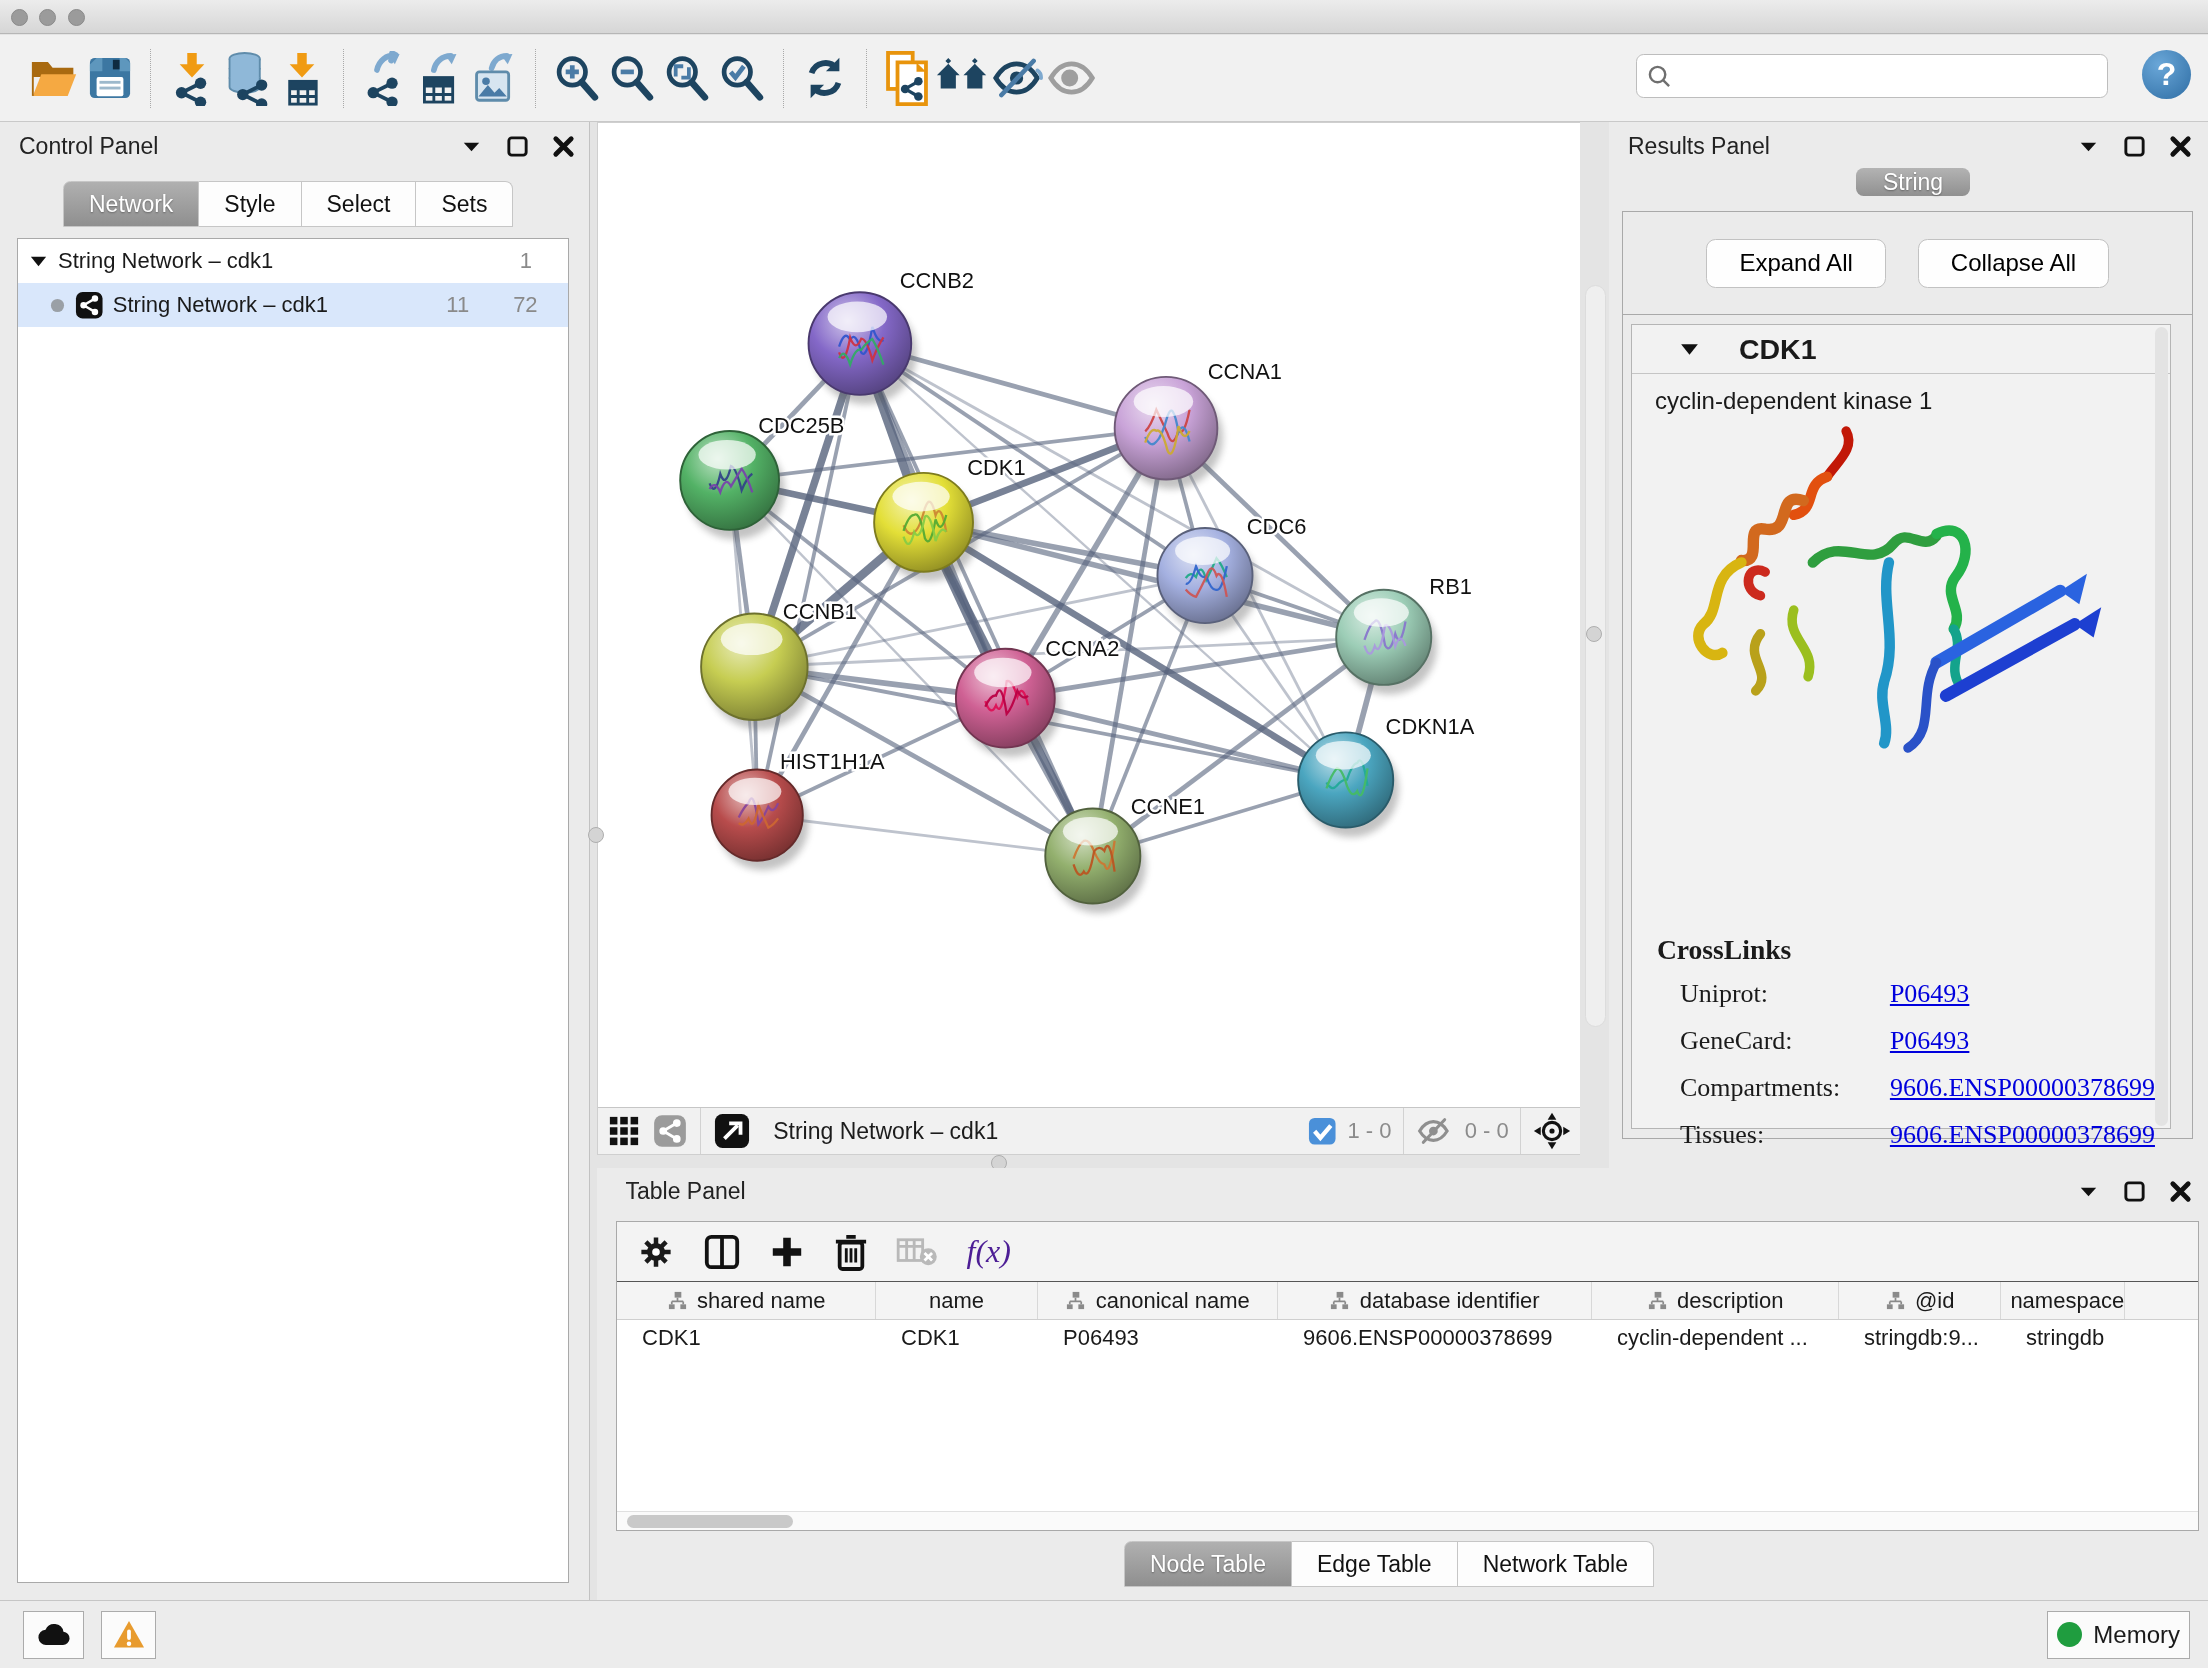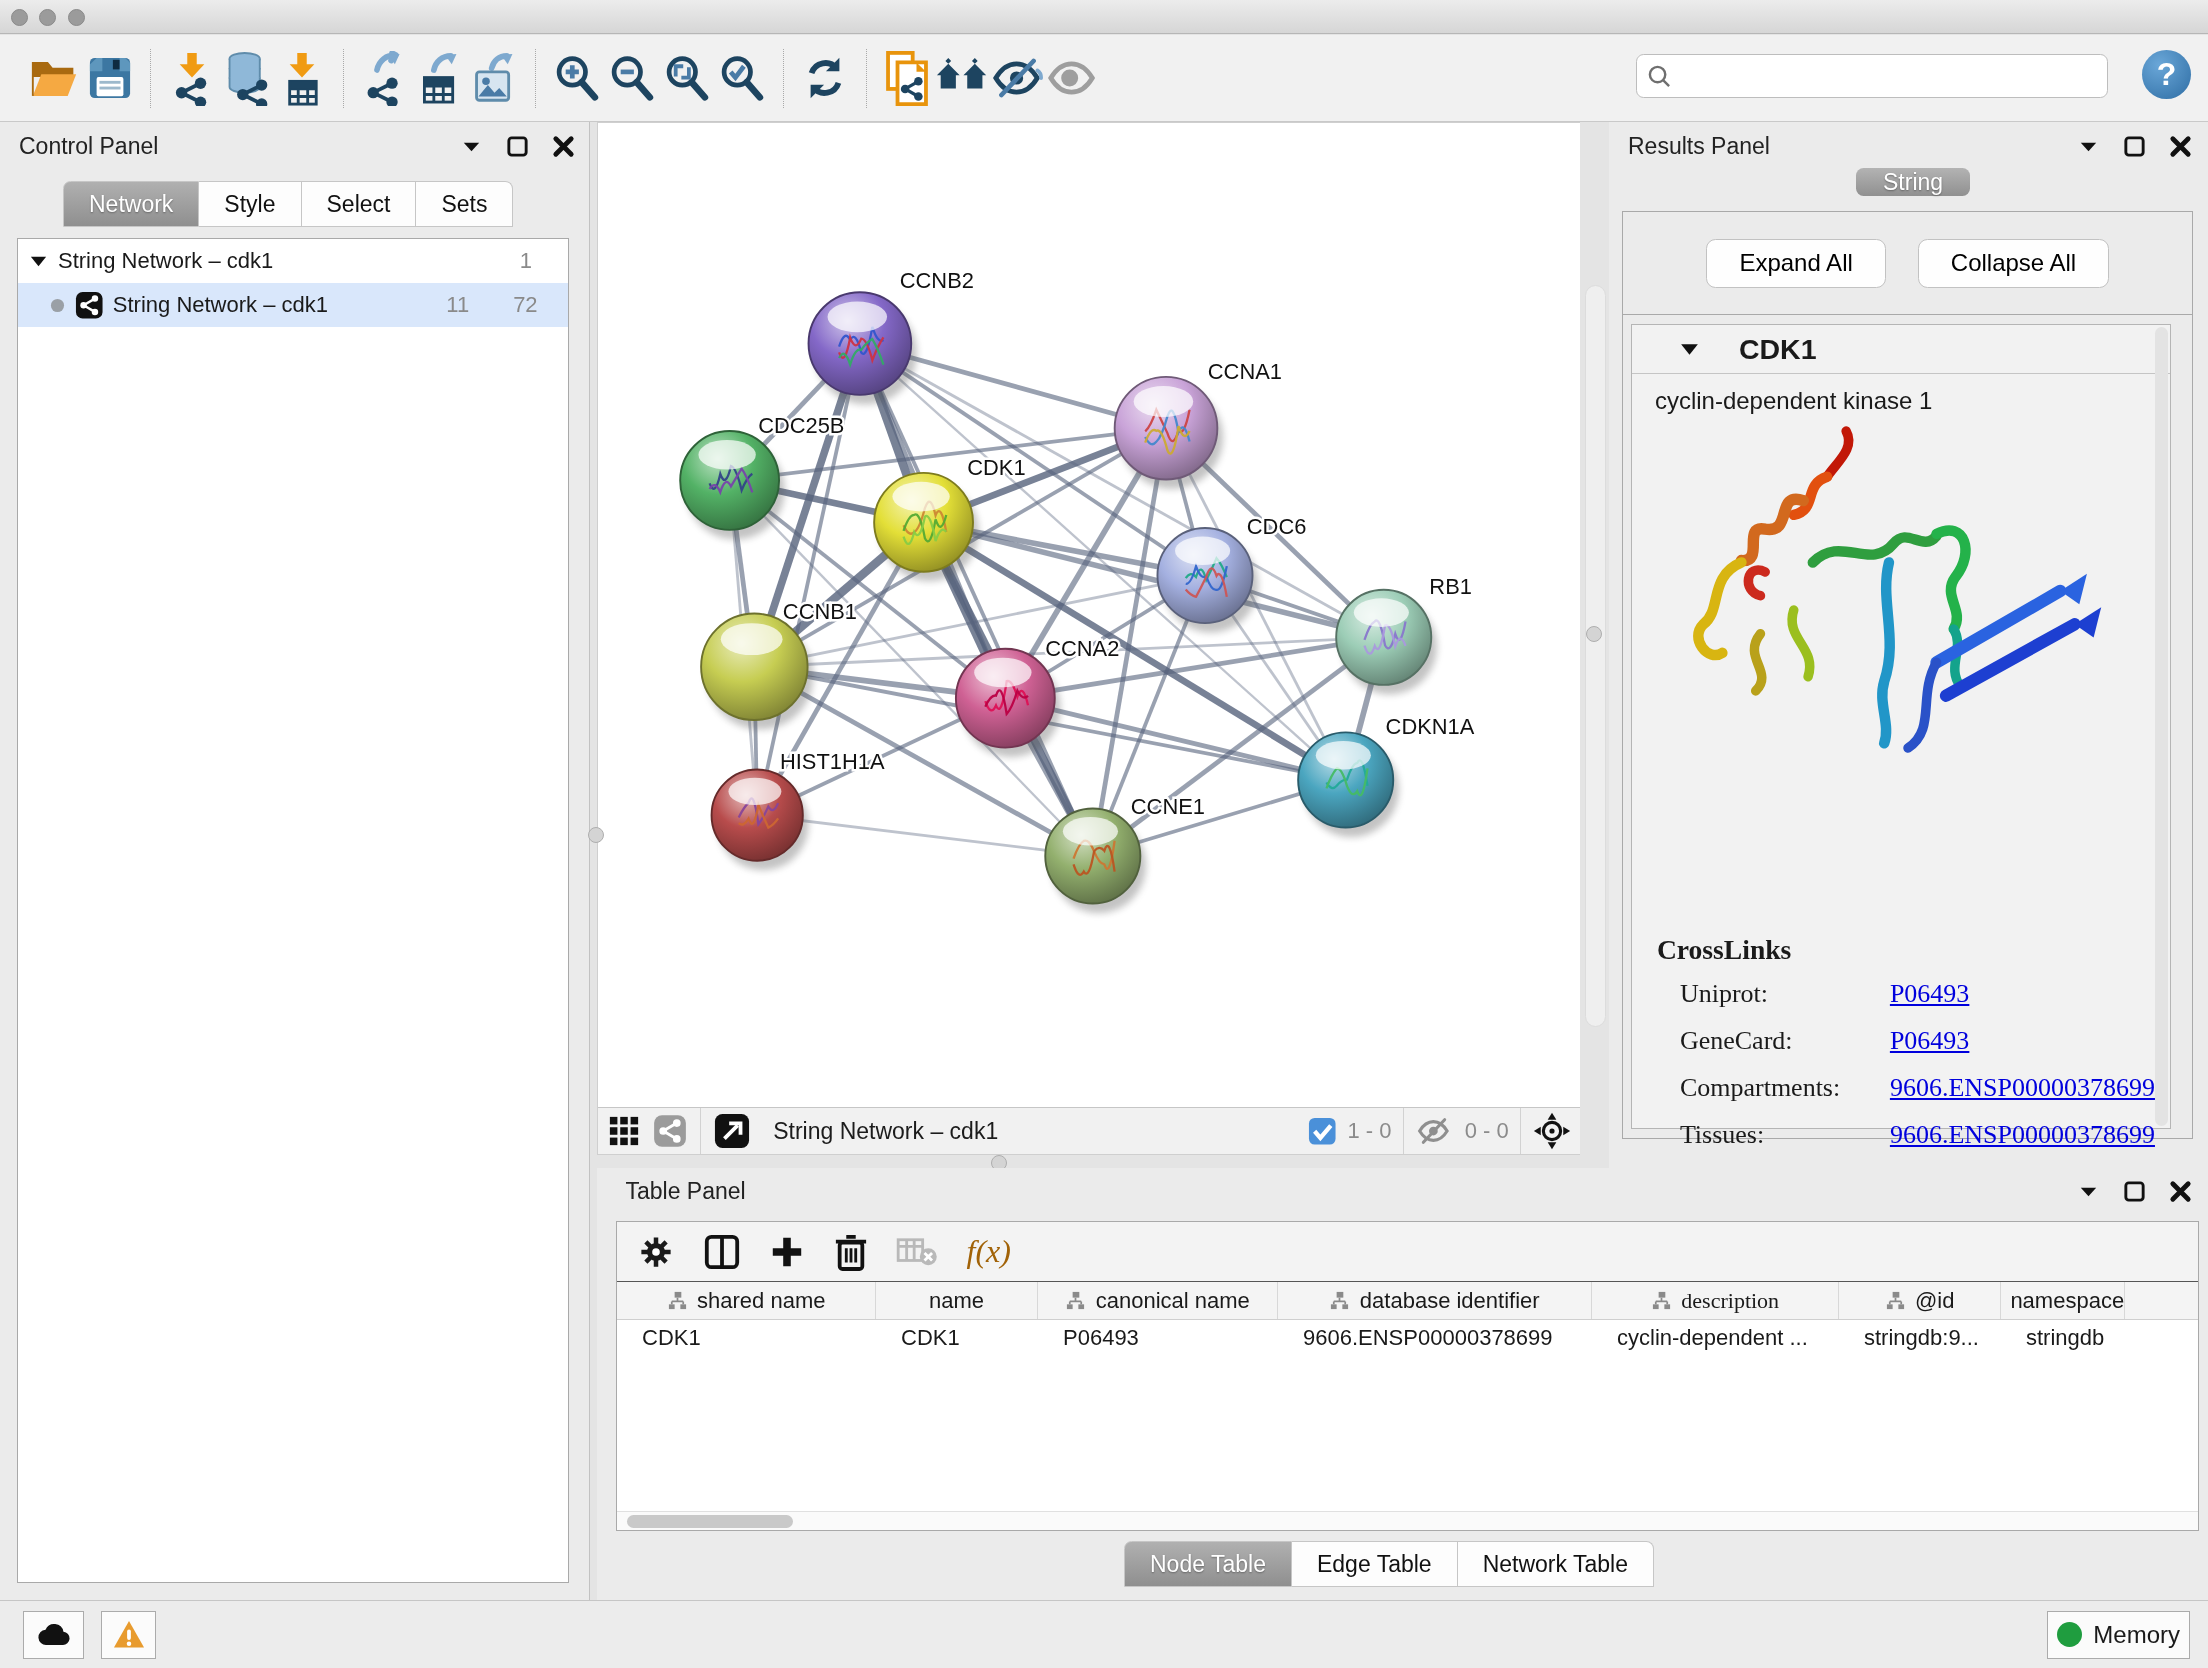--- a/index.html
+++ b/index.html
@@ -100,21 +100,21 @@
   #tp-toolbar { height:59px; background:#f3f3f3; display:flex; align-items:center; gap:28.5px; padding-left:21px; }
   #tp-grid { position:absolute; left:0; top:59px; right:0; bottom:19px; border-top:1.9px solid #555; overflow:hidden; }
   #tp-cols { display:flex; height:38px; background:#f4f4f4; border-bottom:1px solid #cfcfcf; }
   .th { display:flex; align-items:center; justify-content:center; gap:9.5px; font-size:22px;
     border-right:1px solid #d8d8d8; overflow:hidden; white-space:nowrap; flex:none; }
   #tp-row { display:flex; height:38px; background:#fff; }
   .td { font-size:22px; padding:4.8px 5.7px 0 25px; overflow:hidden; white-space:nowrap; flex:none; }
   #tp-hscroll { position:absolute; left:0; bottom:0; width:100%; height:19px; background:#fafafa; border-top:1px solid #e0e0e0; }
   #tp-thumb { position:absolute; left:9.5px; top:2.9px; width:166px; height:13.3px; background:#c9c9c9; border-radius:6.7px; }
   #tp-tabs { left:527px; top:373px; }
-  .fx { font-family:"Liberation Serif", serif; font-style:italic; font-size:32px; color:#a16207; }
+  .fx { font-family:"Liberation Serif", serif; font-style:italic; font-size:32px; color:#4c1d95; }
 
   
   #status-bar { left:0; top:1600px; width:2208px; height:68px; background:#ececec; border-top:1px solid #c6c6c6; }
   .sb-btn { position:absolute; top:9.5px; height:48px; background:#fbfbfb; border:1px solid #ababab;
     display:flex; align-items:center; justify-content:center; gap:11.4px; font-size:24px; }
   #cloud-btn { left:23px; width:61px; }
   #warn-btn { left:101px; width:55px; }
   #memory-btn { left:2047px; width:143px; }
   #mem-dot { width:25px; height:25px; border-radius:50%; background:#1f9d3f; }
 
@@ -773,21 +773,21 @@
           </div>
           <div class="th" style="width: 314px;">
             <svg width="21" height="21" viewBox="0 0 22 22">
               <rect x="8" y="2" width="7" height="6" fill="#8a8a8a"></rect>
               <path d="M11 8v4M5 12v3M17 12v3M5 12h12" stroke="#8a8a8a" stroke-width="1.8" fill="none"></path>
               <rect x="2" y="15" width="6" height="5" fill="#8a8a8a"></rect>
               <rect x="14" y="15" width="6" height="5" fill="#8a8a8a"></rect>
             </svg>
             <span>database identifier</span>
           </div>
-          <div class="th" style="width: 247px; font-family: Liberation Serif, serif;">
+          <div class="th" style="width: 247px;">
             <svg width="21" height="21" viewBox="0 0 22 22">
               <rect x="8" y="2" width="7" height="6" fill="#8a8a8a"></rect>
               <path d="M11 8v4M5 12v3M17 12v3M5 12h12" stroke="#8a8a8a" stroke-width="1.8" fill="none"></path>
               <rect x="2" y="15" width="6" height="5" fill="#8a8a8a"></rect>
               <rect x="14" y="15" width="6" height="5" fill="#8a8a8a"></rect>
             </svg>
             <span>description</span>
           </div>
           <div class="th" style="width: 162px;">
             <svg width="21" height="21" viewBox="0 0 22 22">

